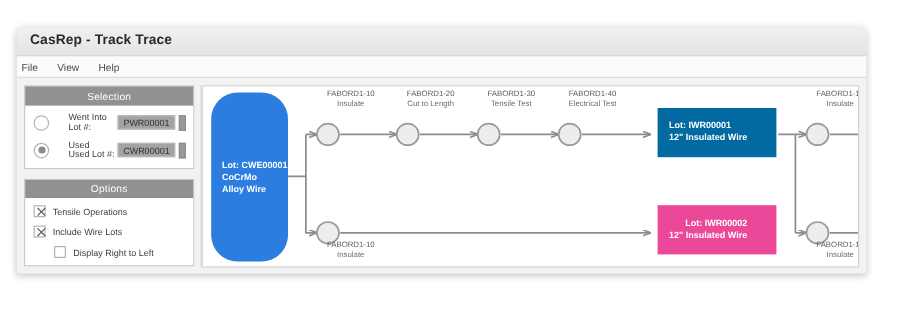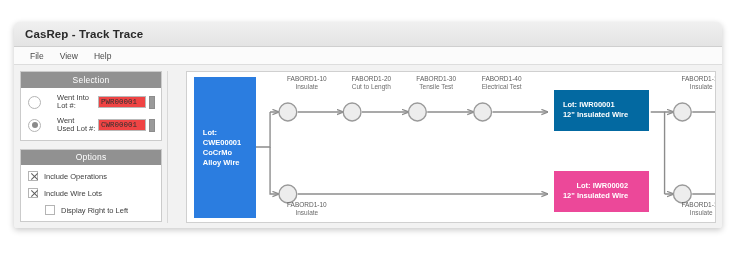--- a/index.html
+++ b/index.html
@@ -40,36 +40,36 @@
     color: #2a2a2a;
     letter-spacing: 0.1px;
   }
 
   #menu-bar {
     height: 17px;
     background: #fbfbfb;
     border-bottom: 1px solid #dddddd;
     display: flex;
     align-items: center;
-    padding-left: 16px;
+    padding-left: 4px;
     gap: 16px;
   }
   #menu-bar .menu-item {
     font-size: 8.5px;
     color: #4a4a4a;
   }
 
   #body-area {
     position: relative;
     height: 164px;
     background: #f2f2f2;
     display: flex;
     padding: 6px;
     box-sizing: border-box;
-    gap: 18px;
+    gap: 0;
   }
 
   
   #sidebar {
     width: 148px;
     flex: 0 0 148px;
     background: #f2f2f2;
     border-right: 1px solid #d8d8d8;
     padding-right: 5px;
     box-sizing: border-box;
@@ -124,27 +124,28 @@
     color: #3d3d3d;
     line-height: 8.5px;
     margin-left: 16px;
     width: 41px;
     flex: 0 0 41px;
   }
   .text-input {
     width: 48px;
     height: 12px;
     border: 1px solid #b9b9b9;
-    background: #ef4444;
+    background: #a3a3a3;
     font-size: 7.5px;
-    font-family: Liberation Mono, monospace;
+    font-family: Liberation Sans, sans-serif;
     color: #303030;
     padding: 0 2px;
     box-sizing: border-box;
     line-height: 11px;
+    text-align: center;
   }
   .picker-button {
     width: 17px;
     height: 13px;
     background: #9a9a9a;
     border: 1px solid #8d8d8d;
     margin-left: 3px;
     box-sizing: border-box;
   }
 
@@ -247,37 +248,37 @@
               <span>Went Into</span><br>
               <span>Lot #:</span>
             </span>
             <input class="text-input" type="text" value="PWR00001" style="">
             <span class="picker-button"></span>
           </div>
 
           <div class="radio-row">
             <span class="radio checked"></span>
             <span class="radio-label">
-              <span>Went</span><br>
+              <span>Used</span><br>
               <span>Used Lot #:</span>
             </span>
             <input class="text-input" type="text" value="CWR00001" style="">
             <span class="picker-button"></span>
           </div>
 
         </div>
       </div>
 
       <div class="group-box">
         <div class="group-header">Options</div>
         <div class="group-body">
 
           <div class="check-row">
             <span class="checkbox checked"></span>
-            <span class="check-label">Include Operations</span>
+            <span class="check-label">Tensile Operations</span>
           </div>
 
           <div class="check-row">
             <span class="checkbox checked"></span>
             <span class="check-label">Include Wire Lots</span>
           </div>
 
           <div class="check-row">
             <span class="checkbox"></span>
             <span class="check-label">Display Right to Left</span>
@@ -319,21 +320,21 @@
           <circle cx="102" cy="40" r="9"></circle>
           <circle cx="167" cy="40" r="9"></circle>
           <circle cx="233" cy="40" r="9"></circle>
           <circle cx="299" cy="40" r="9"></circle>
           <circle cx="102" cy="122" r="9"></circle>
           <circle cx="501" cy="40" r="9"></circle>
           <circle cx="501" cy="122" r="9"></circle>
         </g>
       </svg>
 
-      <div class="lot-box" style="left:1.3%; top:3.5%; width:11.7%; height:94%; background:#2b7de0;">
+      <div class="lot-box" style="left:1.3%; top:3.5%; width:11.7%; height:94%; background:#2b7de0;border-radius:22px;">
         <div class="lot-text">
           <span>Lot: CWE00001</span><br>
           <span>CoCrMo</span><br>
           <span>Alloy Wire</span>
         </div>
       </div>
 
       <div class="lot-box" style="left:69.5%; top:12%; width:18%; height:27%; background:#0369a1;">
         <div class="lot-text">
           <span>Lot: IWR00001</span><br>

